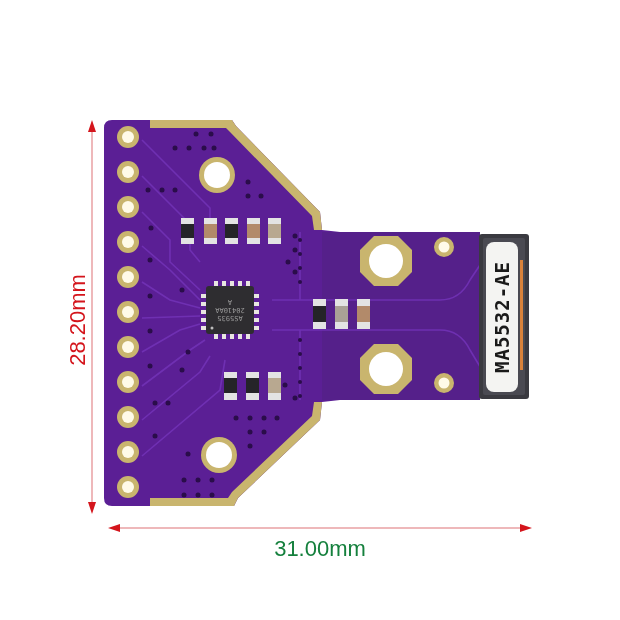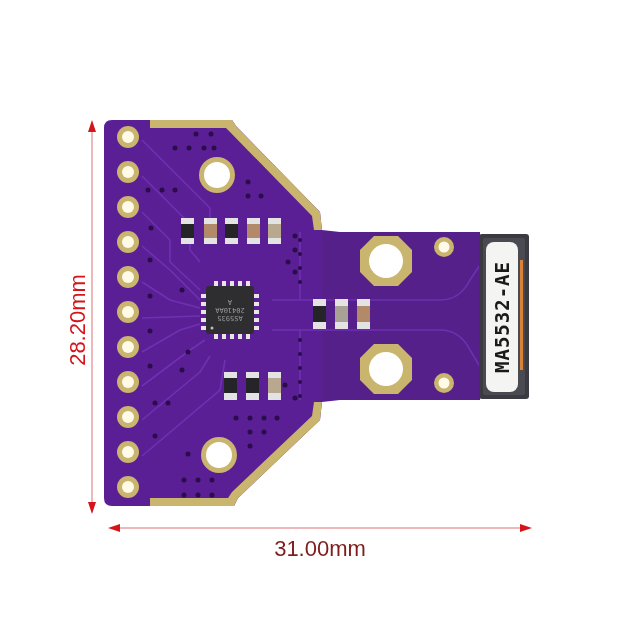--- a/index.html
+++ b/index.html
@@ -8,21 +8,21 @@
     .dim-text-v {
       position: absolute; left: 48px; top: 220px; width: 60px; height: 200px;
       display: flex; align-items: center; justify-content: center;
     }
     .dim-text-v span {
       display: inline-block; transform: rotate(-90deg); white-space: nowrap;
       color: #d4151c; font-size: 22px; font-family: "Liberation Sans", sans-serif;
     }
     .dim-text-h {
       position: absolute; left: 100px; top: 536px; width: 440px; text-align: center;
-      color: #7f1d1d; font-size: 22px; font-family: "Liberation Sans", sans-serif;
+      color: #15803d; font-size: 22px; font-family: "Liberation Sans", sans-serif;
     }
     .label-text {
       font-family: "DejaVu Sans Mono", "Liberation Mono", monospace;
     }
   </style>
 </head>
 <body>
 
 <div class="stage">
   <svg width="620" height="620" viewBox="0 0 620 620" xmlns="http://www.w3.org/2000/svg">

